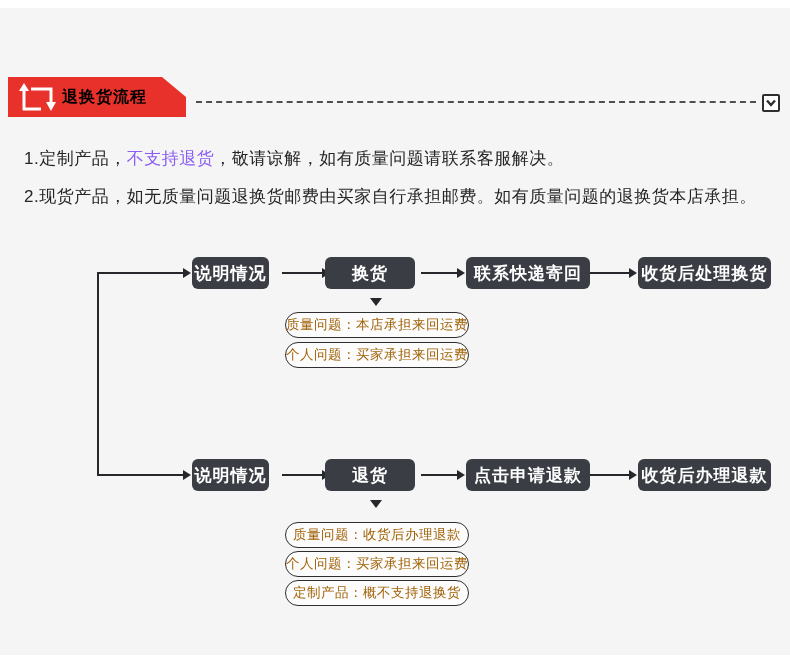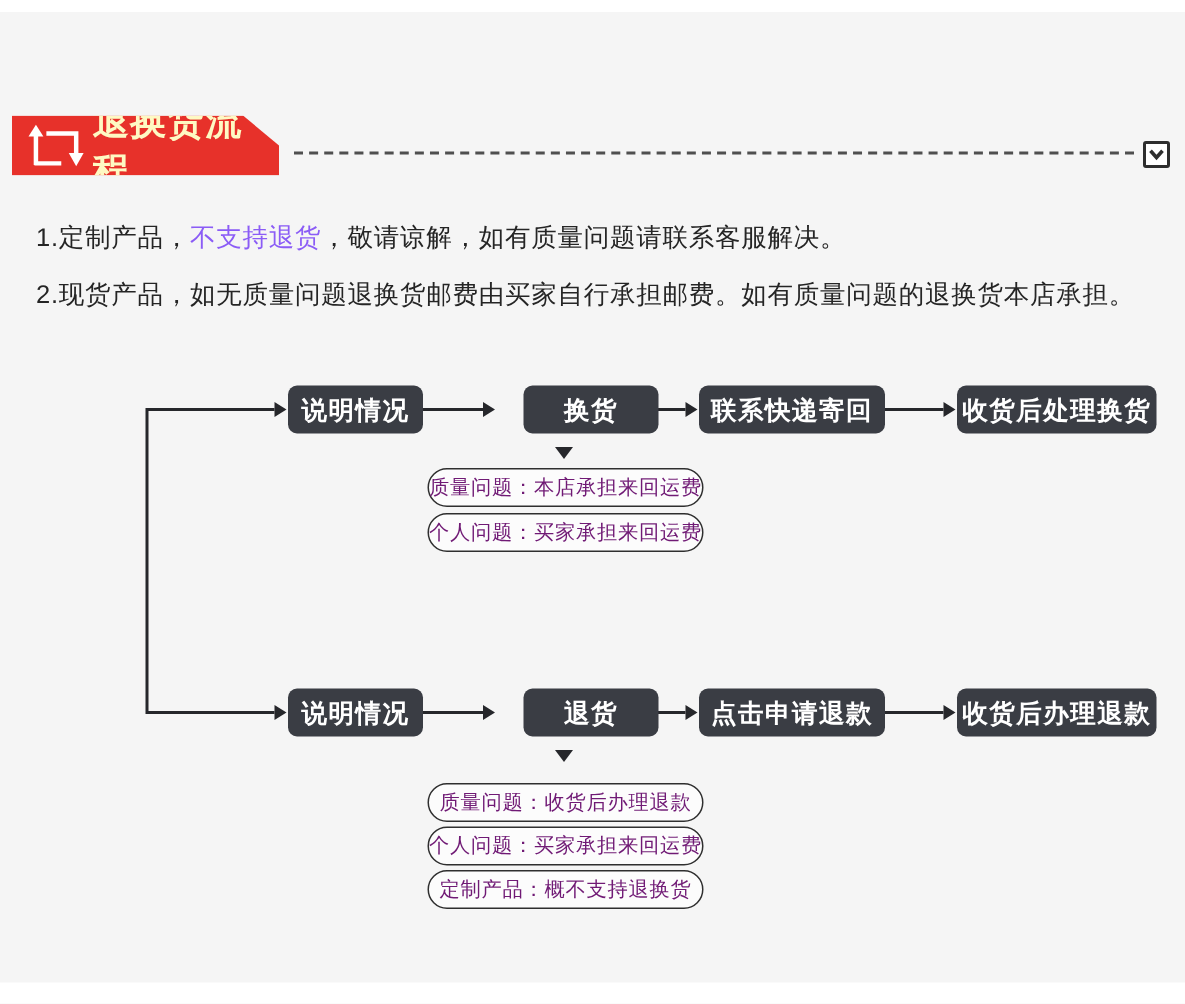--- a/index.html
+++ b/index.html
@@ -8,21 +8,21 @@
     font-family:"Liberation Sans","DejaVu Sans",sans-serif;
   }
   .panel{position:absolute;left:0;top:8px;width:790px;height:647px;background:#f5f5f5;}
 
   
   .banner{
     position:absolute;left:8px;top:77px;width:178px;height:40px;background:#e7312a;
     clip-path:polygon(0 0,154px 0,100% 20px,100% 100%,0 100%);
     display:flex;align-items:center;
   }
-  .banner .ttl{color:#fef9c3;font-size:24px;font-weight:bold;letter-spacing:1px;margin-left:5px;}
+  .banner .ttl{color:#000000;font-size:16px;font-weight:bold;letter-spacing:1px;margin-left:5px;}
   .banner svg{margin-left:9px;}
   .dashes{position:absolute;left:196px;top:101px;width:560px;height:0;border-top:2px dashed #4f4f4f;}
   .collapse{
     position:absolute;left:762px;top:94px;width:14px;height:14px;background:#fff;
     border:2px solid #2e2e2e;border-radius:2px;display:flex;align-items:center;justify-content:center;cursor:pointer;
   }
 
   
   .note{position:absolute;left:24px;font-size:17px;color:#252525;letter-spacing:0.5px;white-space:nowrap;}
   .note .hl{color:#8b5cf6;}
@@ -32,22 +32,22 @@
   
   .vline{position:absolute;left:97px;top:272px;width:2px;height:204px;background:#26272b;}
   .box{
     position:absolute;background:#3a3d44;color:#fff;border-radius:6px;
     display:flex;align-items:center;justify-content:center;
     font-size:17px;font-weight:bold;letter-spacing:1px;white-space:nowrap;
   }
   .start{left:28px;top:357px;width:140px;height:36px;font-size:18px;}
   .r1{top:257px;height:32px;}
   .r2{top:459px;height:32px;}
-  .b1{left:192px;width:90px;}
-  .b2{left:349px;width:90px;}
+  .b1{left:192px;width:77px;}
+  .b2{left:325px;width:90px;}
   .b3{left:466px;width:124px;}
   .b4{left:638px;width:133px;}
 
   .harrow{position:absolute;height:2px;background:#26272b;}
   .harrow::after{
     content:"";position:absolute;right:-8px;top:-4px;width:0;height:0;
     border-top:5px solid transparent;border-bottom:5px solid transparent;border-left:8px solid #26272b;
   }
   .y1{top:272px;} .y2{top:474px;}
   .a1{left:98px;width:85px;} .a2{left:282px;width:40px;}
@@ -56,21 +56,21 @@
   .tri{
     position:absolute;left:370px;width:0;height:0;
     border-left:6px solid transparent;border-right:6px solid transparent;border-top:8px solid #26272b;
   }
   .t1{top:298px;} .t2{top:500px;}
 
   .oval{
     position:absolute;left:285px;width:182px;height:24px;background:#fcfcfc;
     border:1px solid #2f2f2f;border-radius:13px;
     display:flex;align-items:center;justify-content:center;
-    font-size:13.5px;color:#701a75;letter-spacing:0.5px;white-space:nowrap;
+    font-size:13.5px;color:#a16207;letter-spacing:0.5px;white-space:nowrap;
   }
   .o11{top:312px;} .o12{top:342px;}
   .o21{top:522px;} .o22{top:551px;} .o23{top:580px;}
 </style>
 </head>
 <body>
 
 <div id="stage">
   <div class="panel"></div>
 

